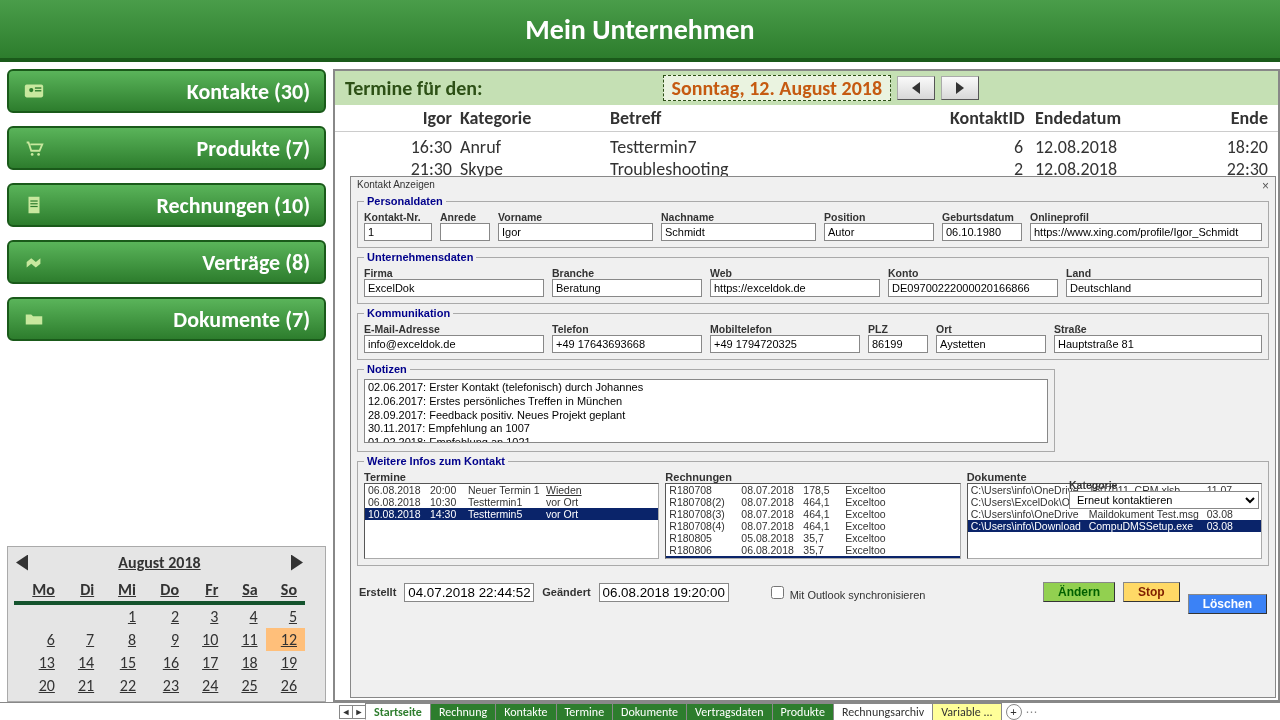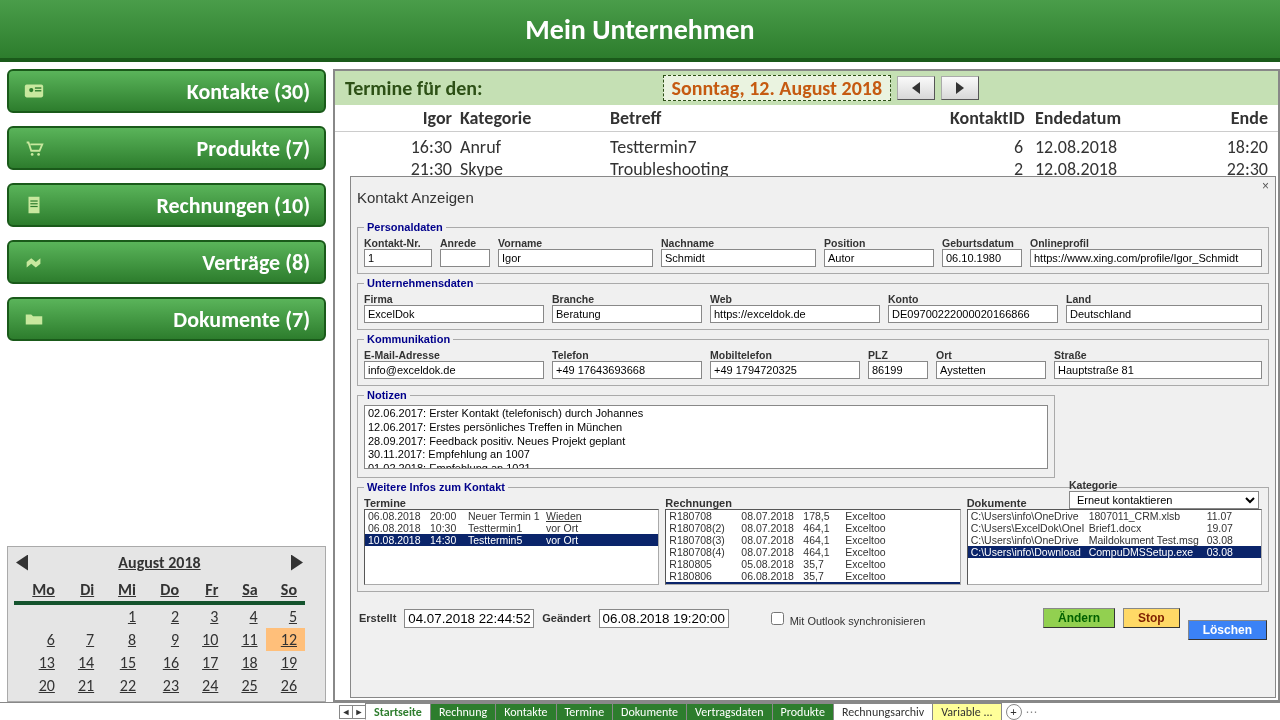--- a/index.html
+++ b/index.html
@@ -23,21 +23,21 @@
 .dbtn { width: 38px; height: 24px; background: linear-gradient(#fafafa,#d8d8d8); border: 1px outset #aaa; margin-left: 6px; display: flex; align-items: center; justify-content: center; cursor: pointer; }
 .dbtn-ar { width: 0; height: 0; border-top: 6px solid transparent; border-bottom: 6px solid transparent; }
 .dbtn-ar.l { border-right: 8px solid #333; }
 .dbtn-ar.r { border-left: 8px solid #333; }
 .term-cols { display: flex; background: #fff; padding: 2px 10px; font-size: 18px; font-weight: bold; border-bottom: 1px solid #ccc; }
 .term-rows { padding: 4px 10px; font-size: 18px; }
 .term-row { display: flex; }
 .c-start{width:115px;text-align:right;padding-right:8px;} .c-kat{width:150px;} .c-bet{width:340px;} .c-kid{width:85px;text-align:right;padding-right:12px;} .c-ed{width:122px;} .c-end{flex:1;text-align:right;}
 
 .dialog { position: absolute; top: 105px; left: 15px; right: 2px; bottom: 2px; background: #f0f0f0; border: 1px solid #888; font-family: "Segoe UI", Arial, sans-serif; font-size: 11px; color: #333; }
-.dlg-title { font-size: 15px; padding: 12px 6px; }
+.dlg-title { font-size: 10px; padding: 2px 6px; }
 .dlg-close { position: absolute; top: 2px; right: 6px; cursor: pointer; font-size: 12px; color: #555;}
 fieldset { border: 1px solid #aaa; margin: 3px 6px; padding: 4px 6px 6px 6px; }
 legend { color: #00008b; font-weight: bold; padding: 0 3px; font-size: 11px; }
 .fld-row { display: flex; gap: 8px; }
 .fld { display: flex; flex-direction: column; }
 .fld label { font-weight: bold; font-size: 10.5px; }
 .fld input, .fld select, textarea { border: 1px solid #888; background: #fff; padding: 1px 3px; font-size: 11px; font-family: inherit; height: 18px; }
 textarea { height: 64px; resize: none; width: 100%; line-height: 1.25;}
 .note-kat { position: absolute; right: 16px; top: 302px; width: 190px; }
 .listbox { background: #fff; border: 1px inset #aaa; height: 76px; overflow: hidden; flex: 1; font-size: 10.5px; }

